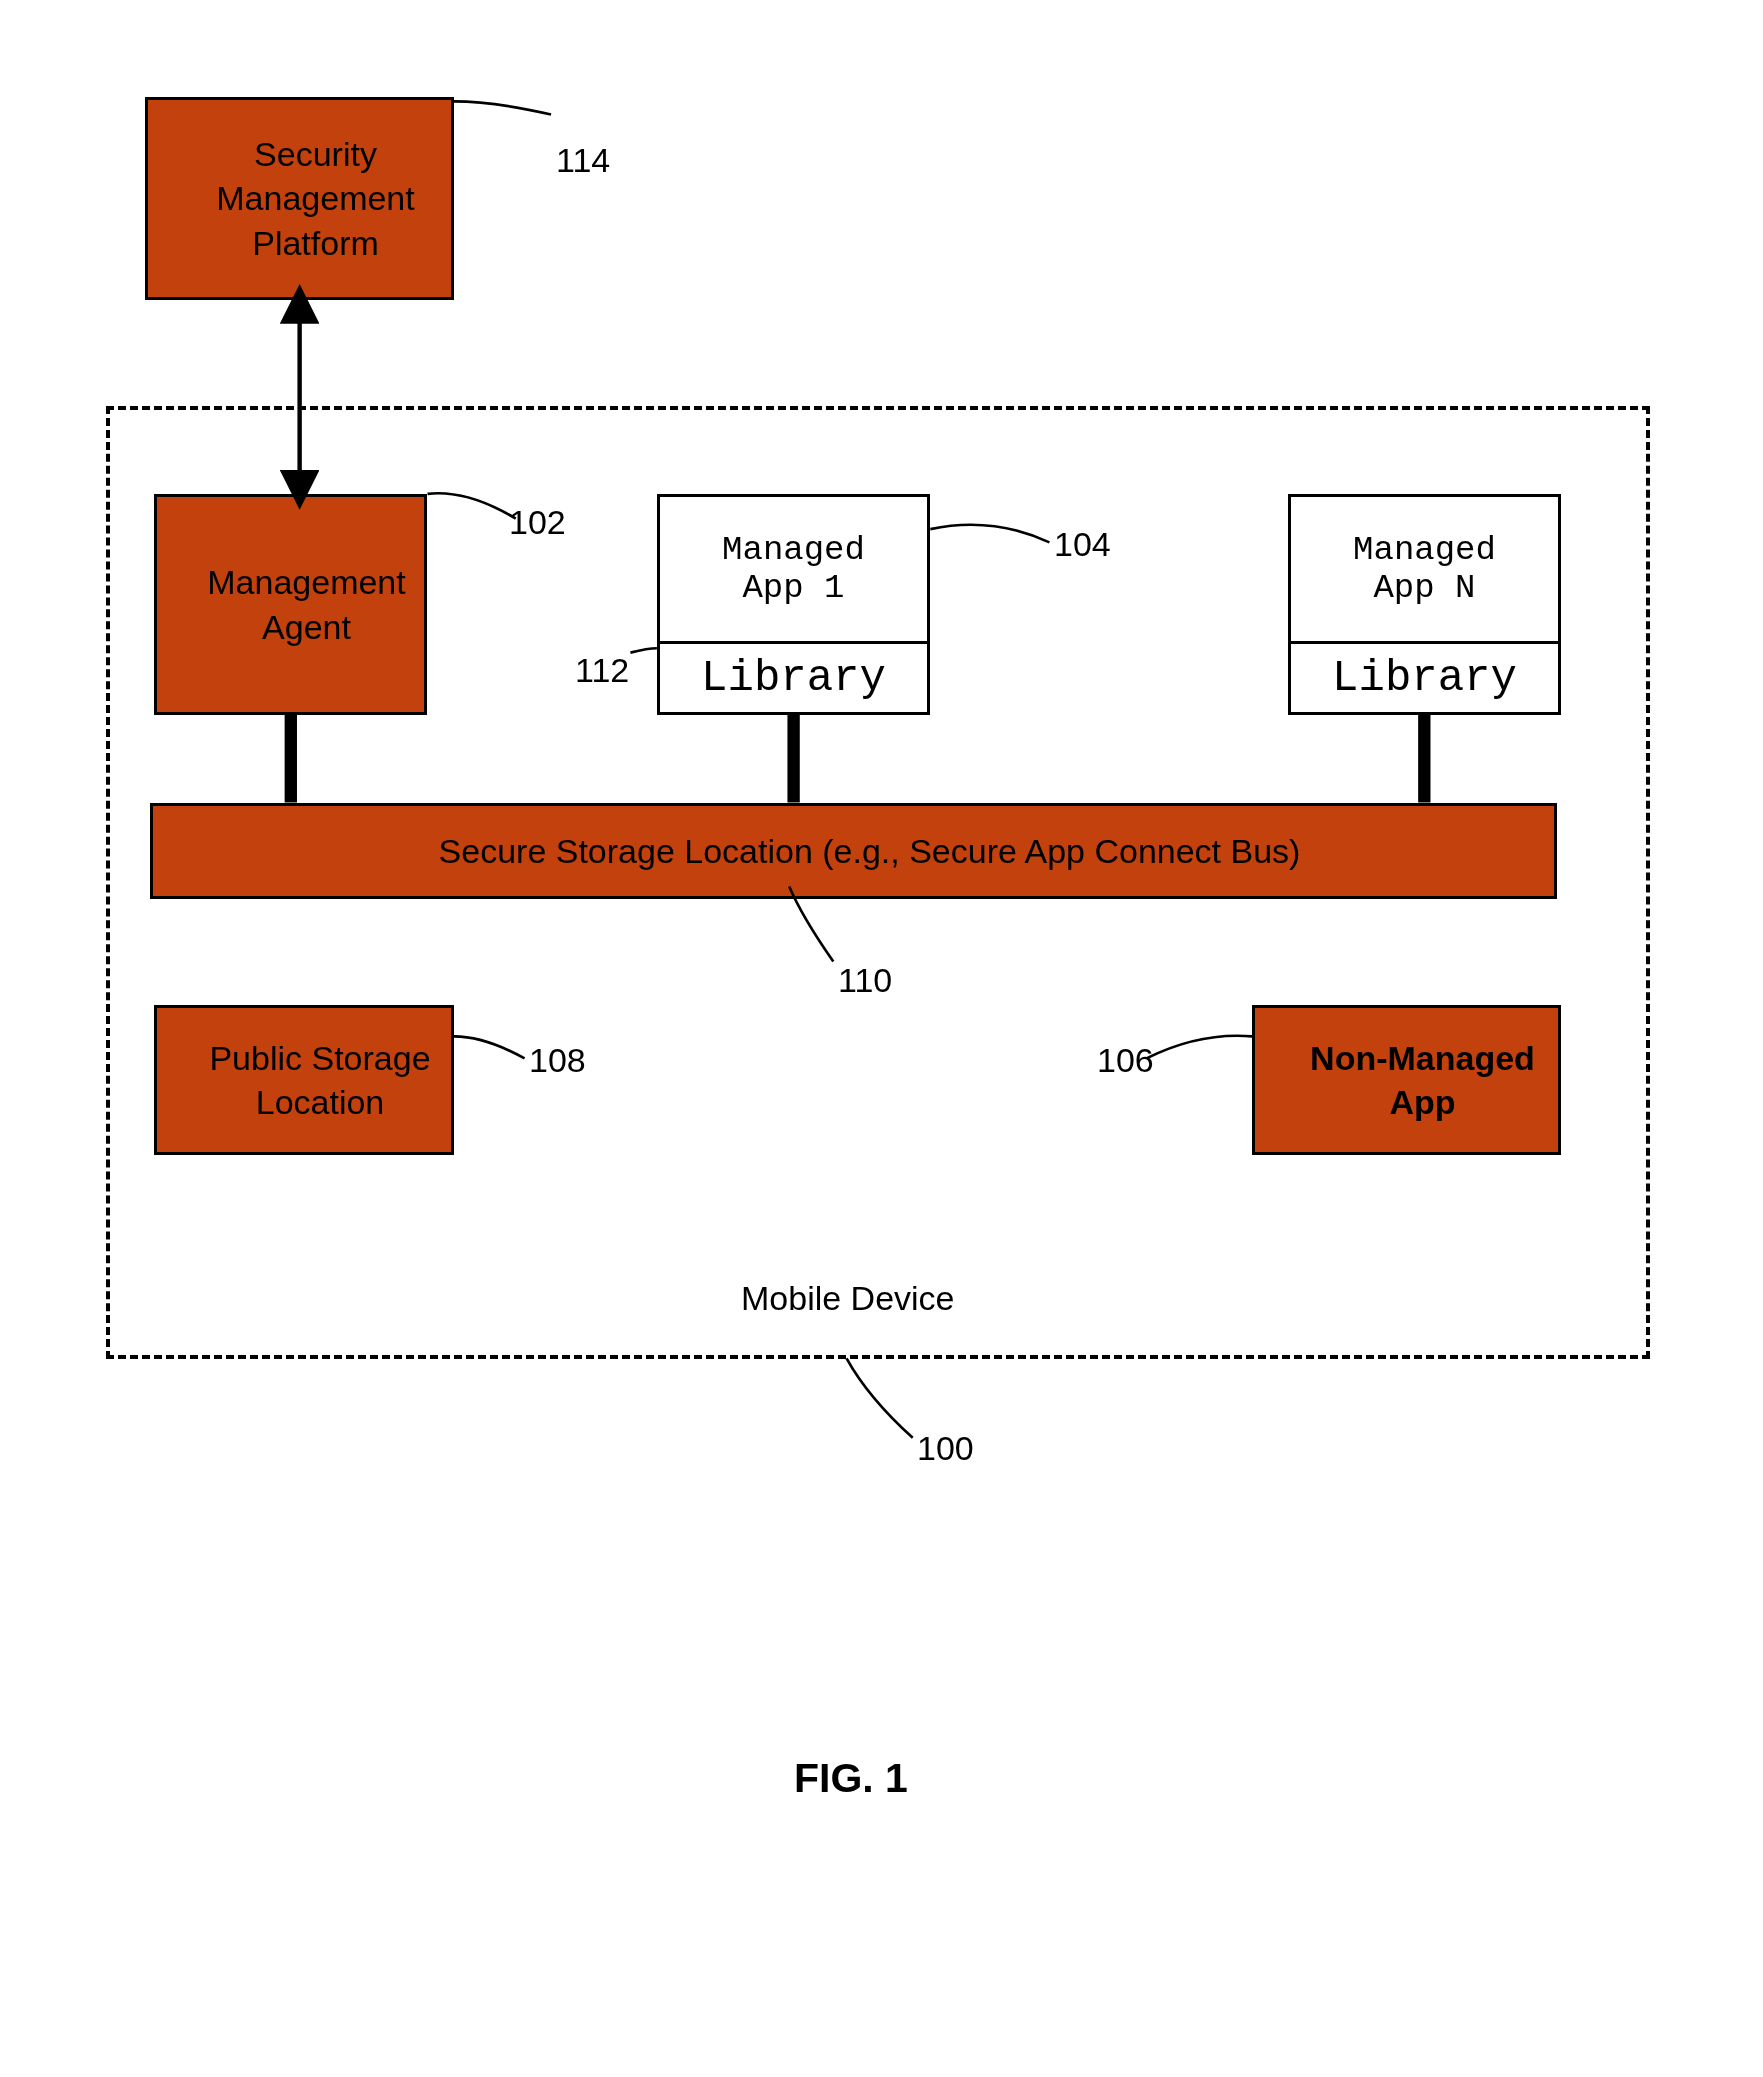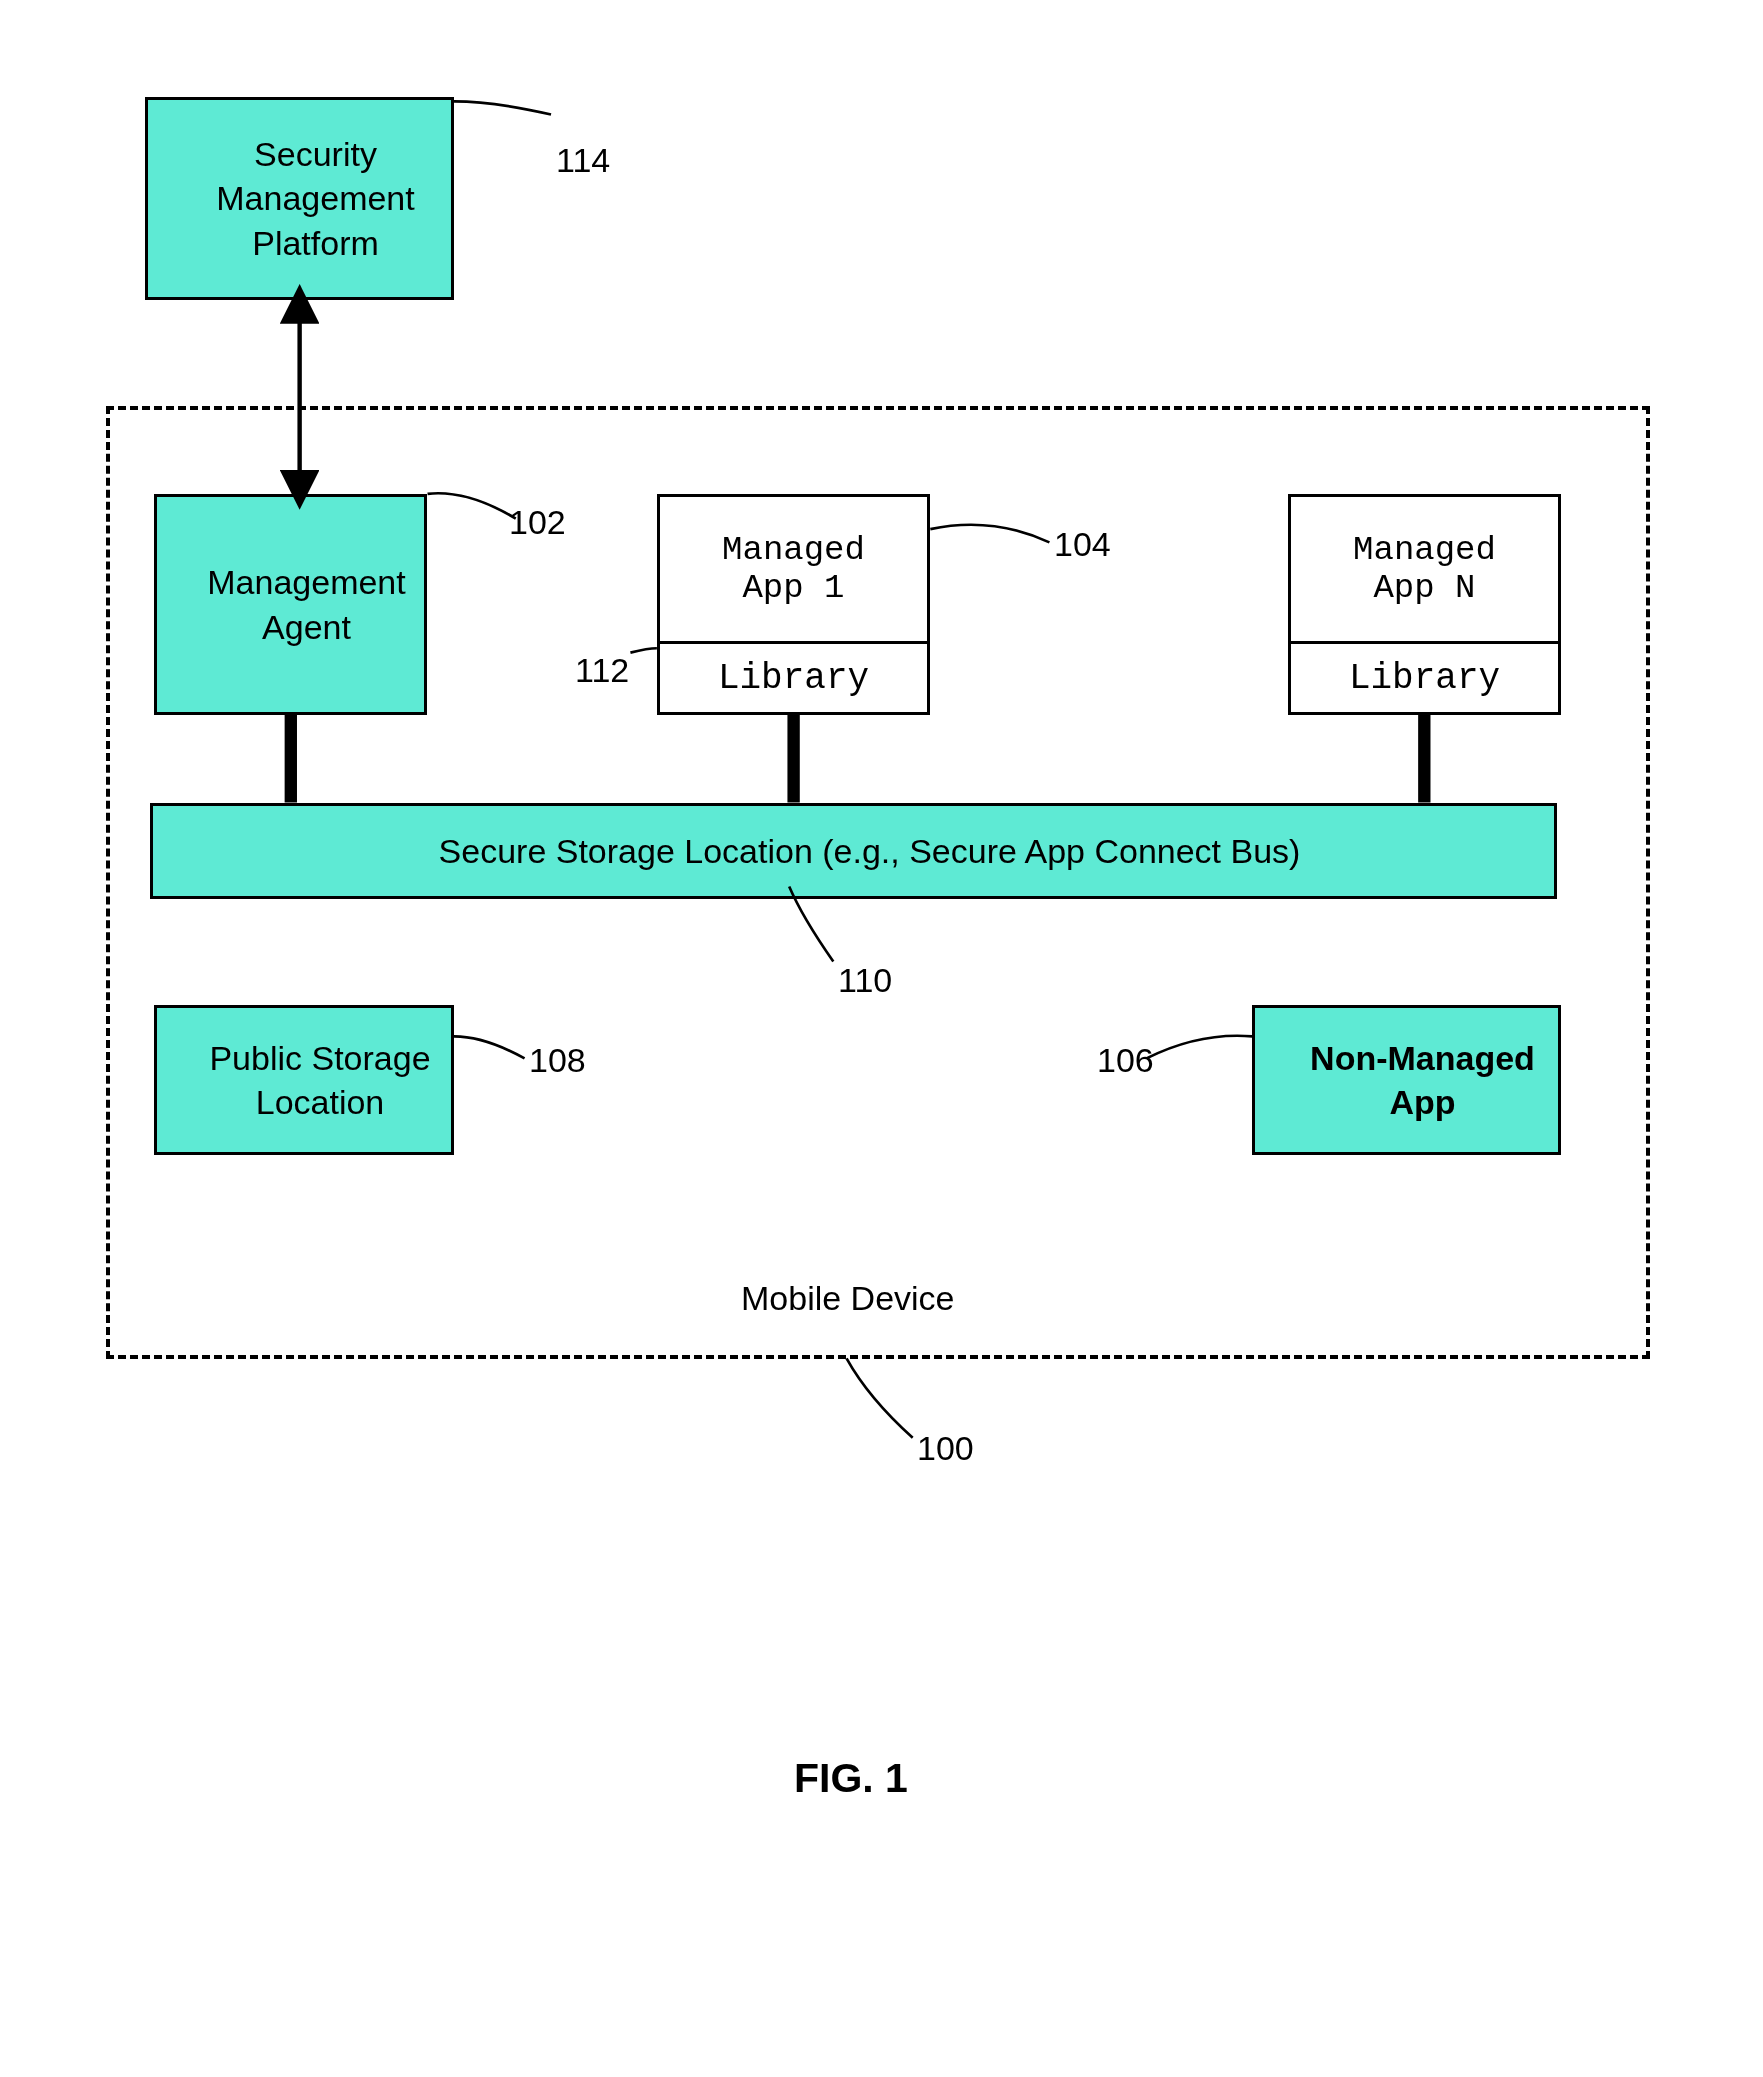--- a/index.html
+++ b/index.html
@@ -10,21 +10,21 @@
     color: #000;
   }
   .canvas {
     position: relative;
     width: 1676px;
     height: 1941px;
   }
   .box {
     position: absolute;
     border: 3.5px solid #000;
-    background: #5eead4;
+    background: #c2410c;
     display: flex;
     align-items: center;
     justify-content: center;
     text-align: center;
     font-size: 34px;
     line-height: 1.3;
     box-sizing: border-box;
     padding-left: 32px;
   }
   .dashed {
@@ -58,21 +58,21 @@
     font-size: 34px;
   }
   .stack .bot {
     border: 3.5px solid #000;
     border-top: none;
     display: flex;
     align-items: center;
     justify-content: center;
     text-align: center;
     box-sizing: border-box;
-    font-size: 36px;
+    font-size: 44px;
   }
   svg { position: absolute; top:0; left:0; overflow: visible; }
 </style>
 </head>
 <body>
 
 <div class="canvas">
 
   <div class="box" style="left:110px; top:62px; width:309px; height:203px; white-space:pre-line;">Security
 Management

